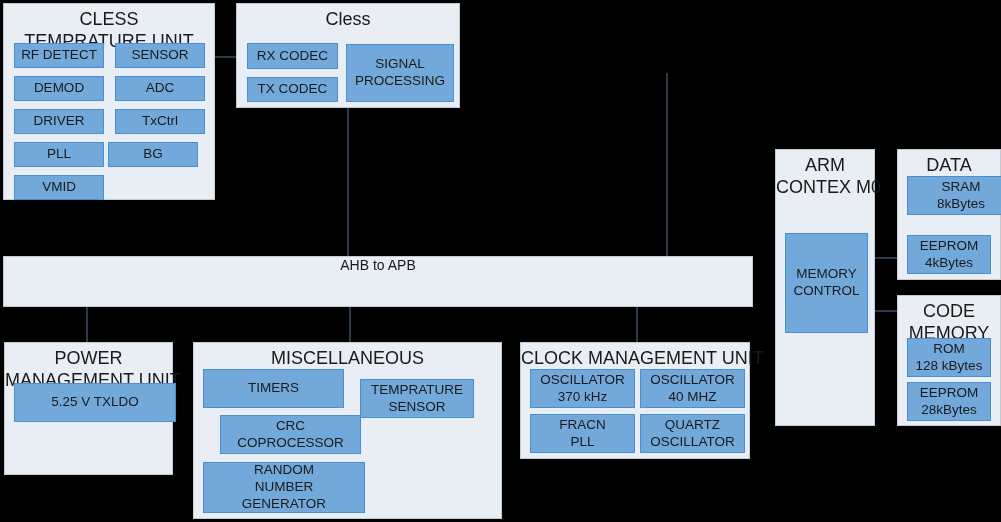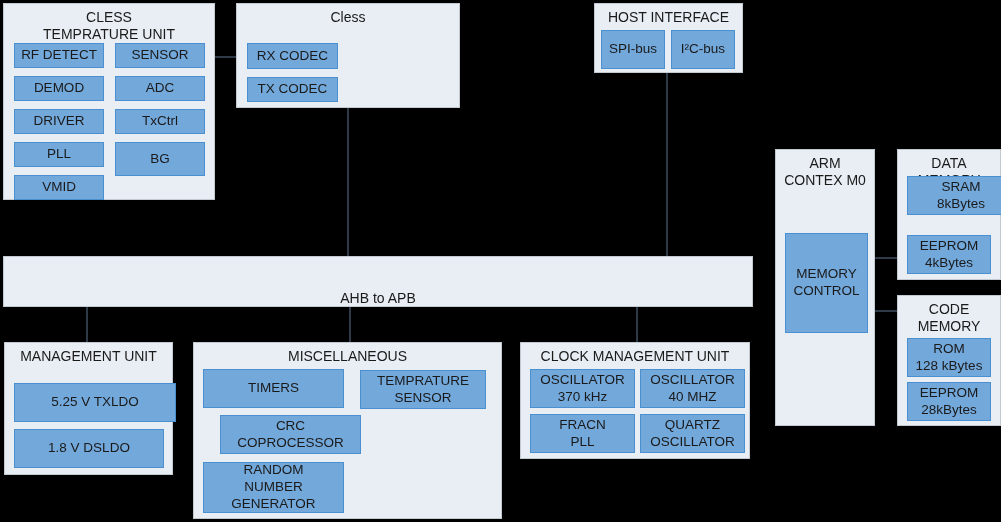--- a/index.html
+++ b/index.html
@@ -13,21 +13,21 @@
   }
   .unit{
     position:absolute;
     background:#e8eef4;
     border:1px solid #c3c9d0;
     box-sizing:border-box;
   }
   .unit-title{
     padding-top:5px;
     text-align:center;
-    font-size:14px;
+    font-size:18px;
     line-height:1.22;
     white-space:nowrap;
   }
   .block{
     position:absolute;
     background:#73a8db;
     border:1px solid #4a90d0;
     box-sizing:border-box;
     display:flex;
     align-items:center;
@@ -36,21 +36,21 @@
     font-size:13.5px;
     line-height:1.25;
     white-space:pre-line;
   }
   .bus{
     position:absolute;
     background:#e8eef4;
     border:1px solid #c3c9d0;
     box-sizing:border-box;
     display:flex;
-    align-items:flex-end;
+    align-items:flex-start;
     justify-content:center;
     font-size:14px;
   }
   .conn{
     position:absolute;
     background:#2e3a47;
   }
 </style>
 </head>
 <body>
@@ -71,39 +71,34 @@
       <div>CLESS</div>
       <div>TEMPRATURE UNIT</div>
     </div>
     <div class="block" style="left:10px;top:39px;width:90px;height:25px">RF DETECT</div>
     <div class="block" style="left:111px;top:39px;width:90px;height:25px">SENSOR</div>
     <div class="block" style="left:10px;top:72px;width:90px;height:25px">DEMOD</div>
     <div class="block" style="left:111px;top:72px;width:90px;height:25px">ADC</div>
     <div class="block" style="left:10px;top:105px;width:90px;height:25px">DRIVER</div>
     <div class="block" style="left:111px;top:105px;width:90px;height:25px">TxCtrl</div>
     <div class="block" style="left:10px;top:138px;width:90px;height:25px">PLL</div>
-    <div class="block" style="left:111px;top:138px;width:90px;height:34px">BG</div>
+    <div class="block" style="left:104px;top:138px;width:90px;height:25px">BG</div>
     <div class="block" style="left:10px;top:171px;width:90px;height:25px">VMID</div>
   </section>
 
   <section class="unit" style="left:236px;top:3px;width:224px;height:105px">
     <div class="unit-title">
       <div>Cless</div>
     </div>
     <div class="block" style="left:10px;top:39px;width:91px;height:26px">RX CODEC</div>
     <div class="block" style="left:10px;top:73px;width:91px;height:25px">TX CODEC</div>
+    <div class="block" style="left:109px;top:40px;width:108px;height:58px">SIGNAL
+PROCESSING</div>
   </section>
 
-  <section class="unit" style="left:594px;top:3px;width:149px;height:70px">
-    <div class="unit-title">
-      <div>HOST INTERFACE</div>
-    </div>
-    <div class="block" style="left:6px;top:26px;width:64px;height:39px">SPI-bus</div>
-    <div class="block" style="left:76px;top:26px;width:64px;height:39px">I²C-bus</div>
-  </section>
 
   <section class="unit" style="left:775px;top:149px;width:100px;height:277px">
     <div class="unit-title">
       <div>ARM</div>
       <div>CONTEX M0</div>
     </div>
     <div class="block" style="left:9px;top:83px;width:83px;height:100px">MEMORY
 CONTROL</div>
   </section>
 
@@ -128,36 +123,36 @@
     <div class="block" style="left:9px;top:86px;width:84px;height:39px">EEPROM
 28kBytes</div>
   </section>
 
   <div class="bus" style="left:3px;top:256px;width:750px;height:51px">
     <span>AHB to APB</span>
   </div>
 
   <section class="unit" style="left:4px;top:342px;width:169px;height:133px">
     <div class="unit-title">
+      <div>POWER</div>
       <div>MANAGEMENT UNIT</div>
     </div>
     <div class="block" style="left:9px;top:40px;width:162px;height:39px">5.25 V TXLDO</div>
-    <div class="block" style="left:9px;top:86px;width:150px;height:39px">1.8 V DSLDO</div>
   </section>
 
   <section class="unit" style="left:193px;top:342px;width:309px;height:177px">
     <div class="unit-title">
       <div>MISCELLANEOUS</div>
     </div>
     <div class="block" style="left:9px;top:26px;width:141px;height:39px">TIMERS</div>
-    <div class="block" style="left:166px;top:27px;width:126px;height:39px">TEMPRATURE
+    <div class="block" style="left:166px;top:36px;width:114px;height:39px">TEMPRATURE
 SENSOR</div>
     <div class="block" style="left:26px;top:72px;width:141px;height:39px">CRC
 COPROCESSOR</div>
-    <div class="block" style="left:9px;top:119px;width:141px;height:51px">RANDOM
+    <div class="block" style="left:9px;top:119px;width:162px;height:51px">RANDOM
 NUMBER
 GENERATOR</div>
   </section>
 
   <section class="unit" style="left:520px;top:342px;width:230px;height:117px">
     <div class="unit-title">
       <div>CLOCK MANAGEMENT UNIT</div>
     </div>
     <div class="block" style="left:9px;top:26px;width:105px;height:39px">OSCILLATOR
 370 kHz</div>

